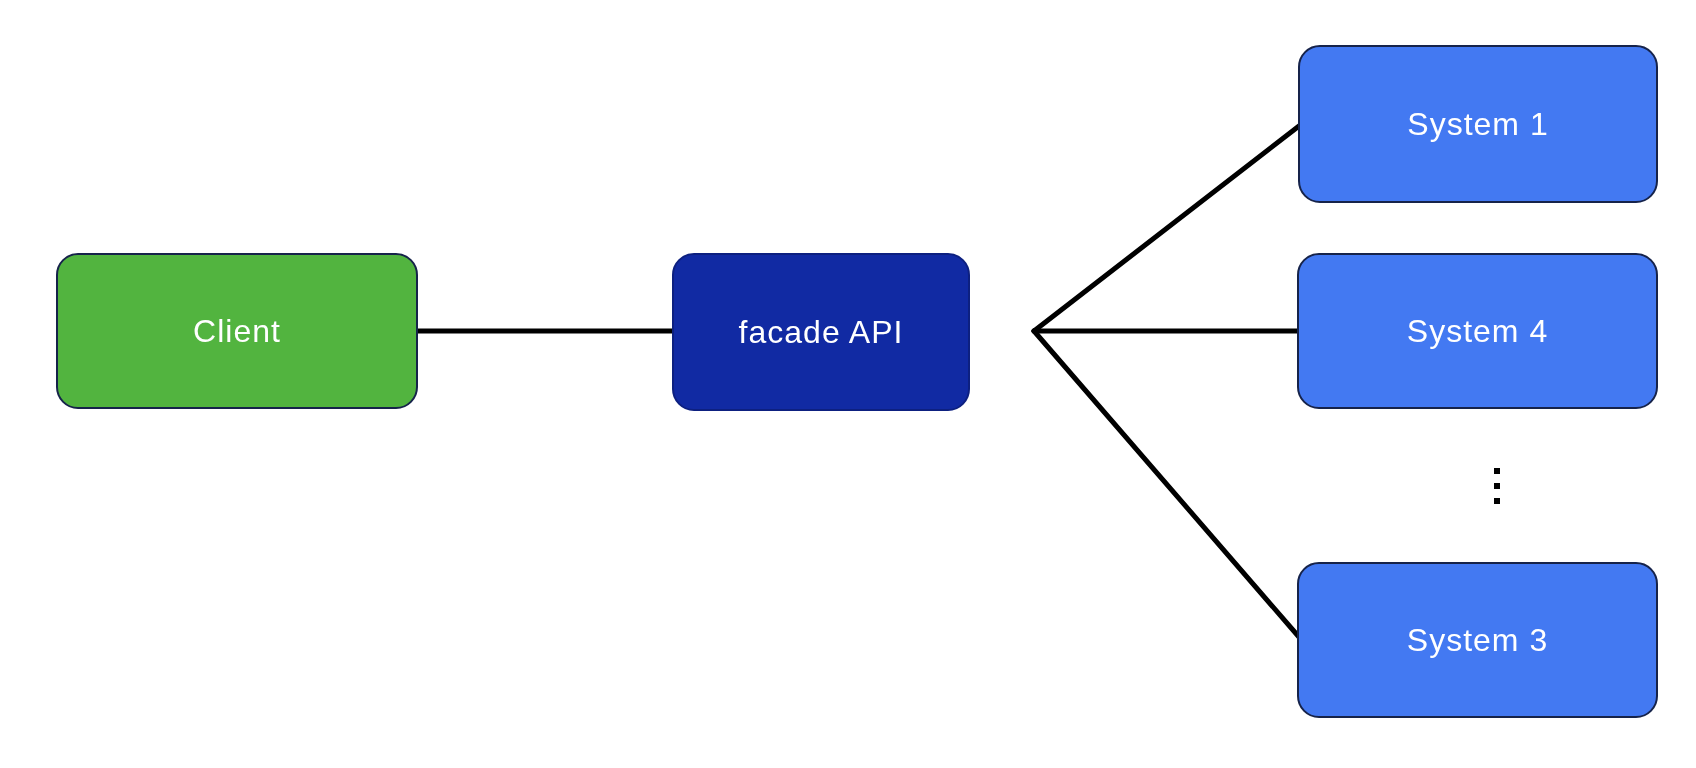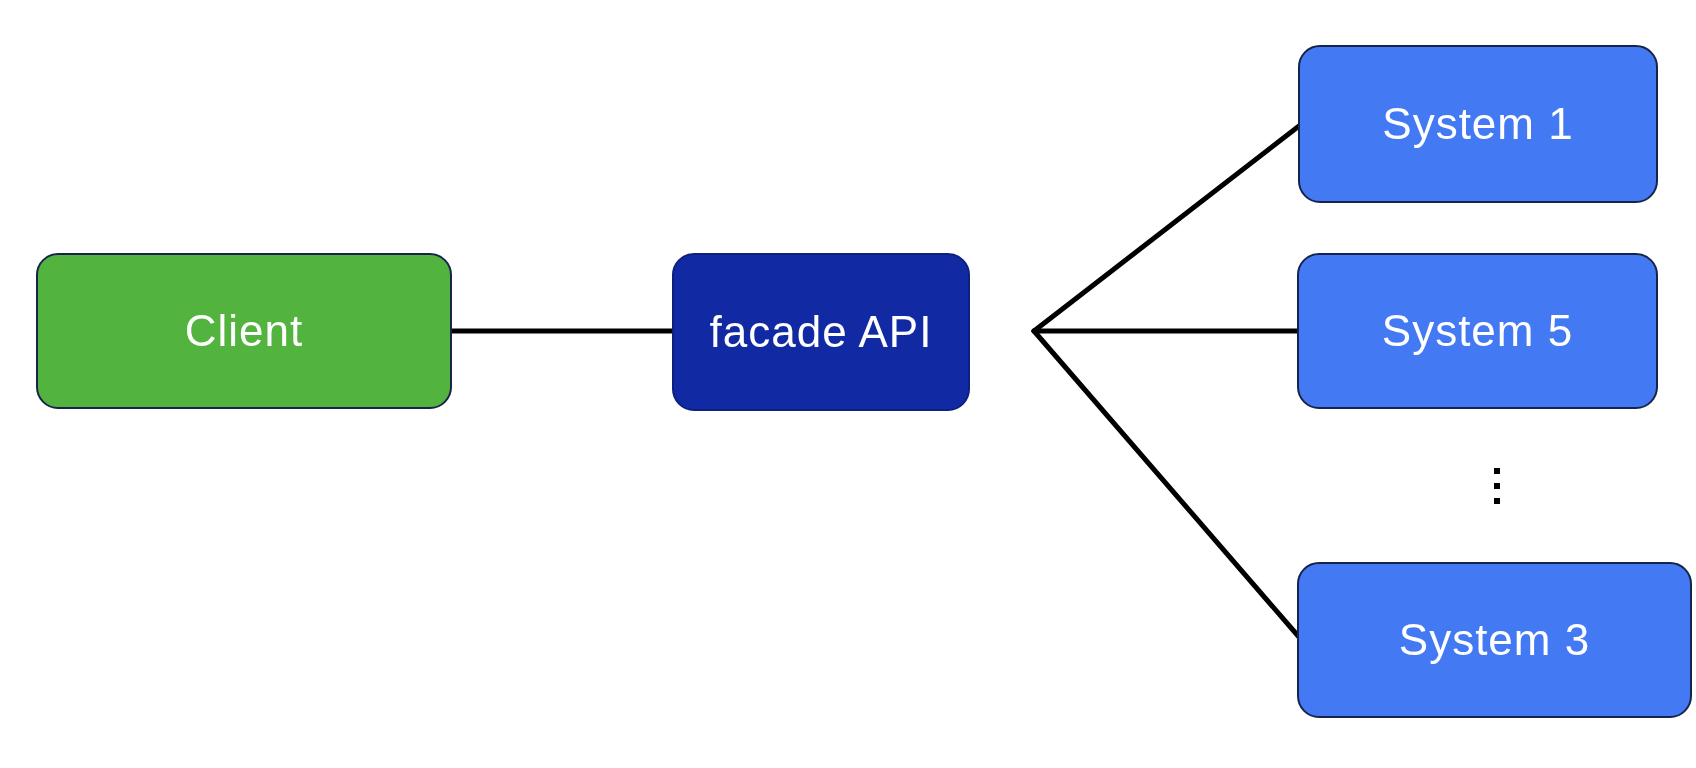--- a/index.html
+++ b/index.html
@@ -29,39 +29,39 @@
   }
   .node {
     position: absolute;
     box-sizing: border-box;
     border: 2.5px solid #16234A;
     border-radius: 22px;
     display: flex;
     align-items: center;
     justify-content: center;
     color: #FFFFFF;
-    font-size: 44px;
+    font-size: 32px;
     letter-spacing: 1px;
     white-space: nowrap;
   }
   .node-client {
-    left: 36px; top: 253px; width: 416px; height: 156px;
+    left: 56px; top: 253px; width: 362px; height: 156px;
     background: #52B43F;
   }
   .node-facade {
     left: 672px; top: 253px; width: 298px; height: 158px;
     background: #112AA3;
     border-color: #0D2080;
   }
   .node-system {
     background: #4379F2;
   }
   .node-system1 { left: 1298px; top: 45px;  width: 360px; height: 158px; }
   .node-system2 { left: 1297px; top: 253px; width: 361px; height: 156px; }
-  .node-system3 { left: 1297px; top: 562px; width: 395px; height: 156px; }
+  .node-system3 { left: 1297px; top: 562px; width: 361px; height: 156px; }
   .vellipsis {
     position: absolute;
     left: 1494px;
     top: 468px;
     display: flex;
     flex-direction: column;
     gap: 9px;
   }
   .vellipsis .dot {
     width: 6px;
@@ -87,21 +87,21 @@
 
   <div class="node node-facade">
     <span>facade API</span>
   </div>
 
   <div class="node node-system node-system1">
     <span>System 1</span>
   </div>
 
   <div class="node node-system node-system2">
-    <span>System 5</span>
+    <span>System 4</span>
   </div>
 
   <div class="node node-system node-system3">
     <span>System 3</span>
   </div>
 
   <div class="vellipsis" aria-label="⋮">
     <span class="dot"></span>
     <span class="dot"></span>
     <span class="dot"></span>

